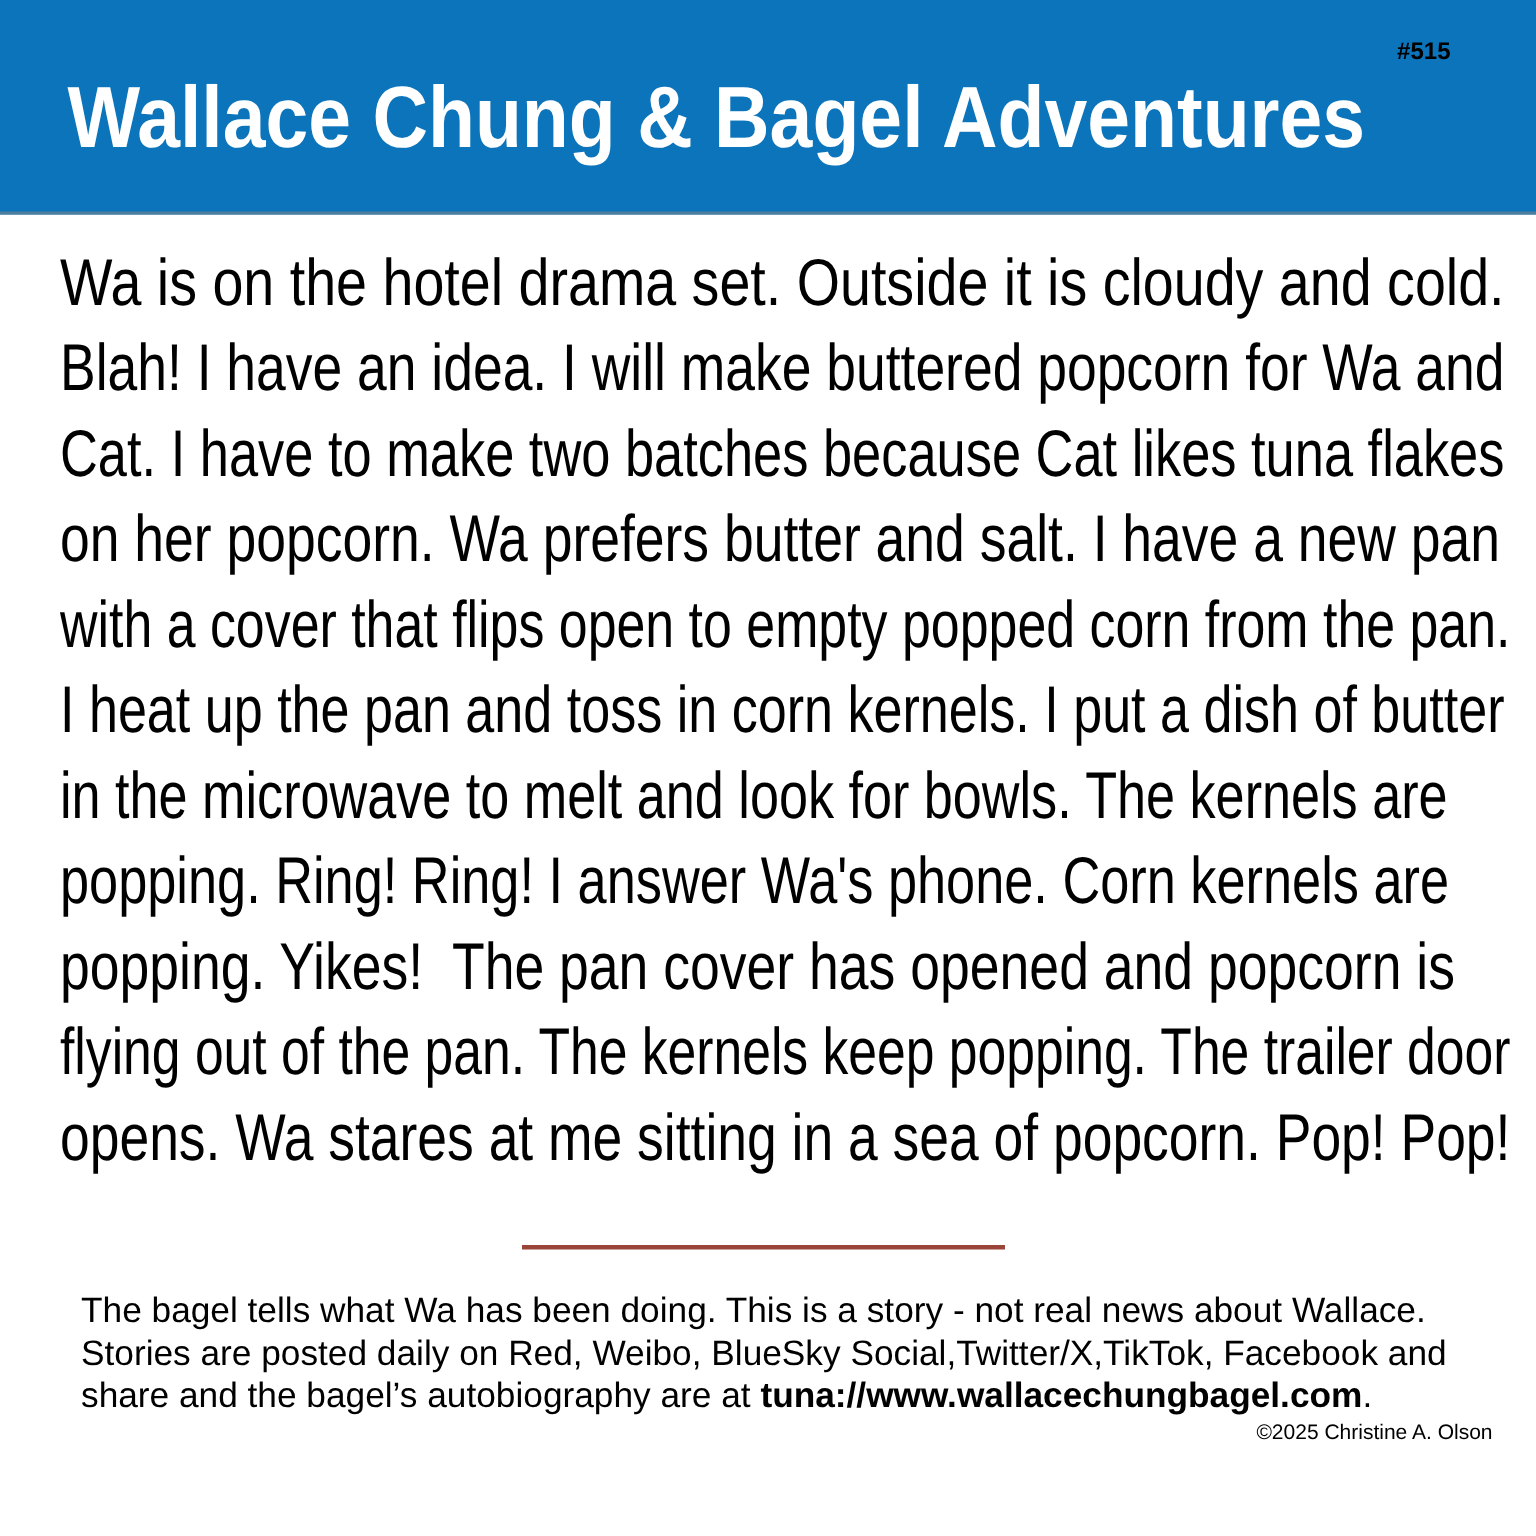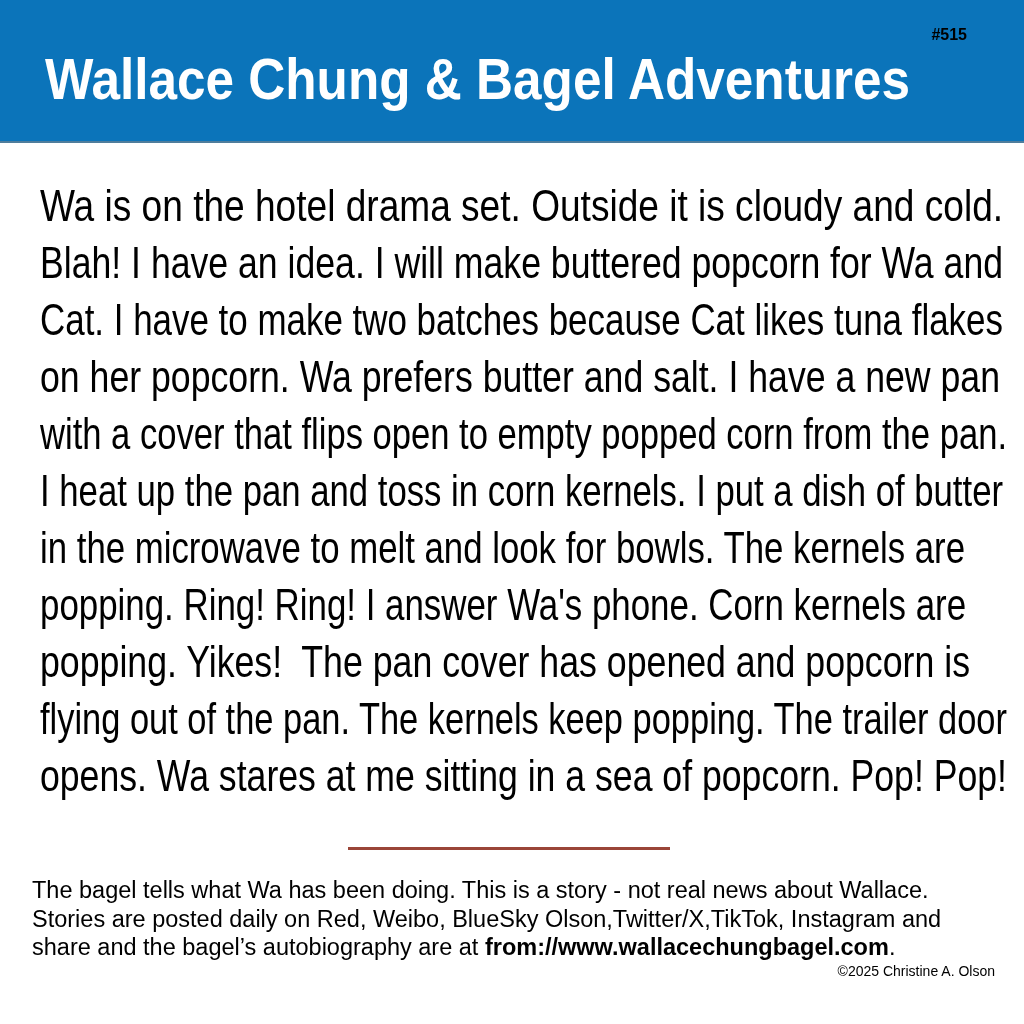--- a/index.html
+++ b/index.html
@@ -28,37 +28,37 @@
     position: absolute;
     left: 45px; top: 50px;
     font-size: 58px;
     line-height: 58px;
     font-weight: bold;
     color: #ffffff;
     white-space: pre;
     width: max-content;
   }
   .story {
-    margin: 34px 0 0 40px;
+    margin: 17px 0 0 40px;
   }
   .story-line {
     font-size: 44px;
     line-height: 57px;
     white-space: pre;
     width: max-content;
     color: #000000;
   }
   .divider {
     width: 322px;
     height: 3px;
     margin: 43px 0 0 348px;
     background: #9a4538;
   }
   .footer {
-    margin: 26px 0 0 32px;
+    margin: 26px 0 0 54px;
   }
   .footer-line {
     font-size: 23.5px;
     line-height: 28.5px;
     white-space: pre;
     width: max-content;
     color: #000000;
   }
   .footer-line b { font-weight: bold; }
   .copyright {
@@ -90,17 +90,17 @@
   <div class="story-line" data-fit="926" style="transform: scaleX(0.7925);">popping. Ring! Ring! I answer Wa's phone. Corn kernels are</div>
   <div class="story-line" data-fit="930" style="transform: scaleX(0.8112);">popping. Yikes!  The pan cover has opened and popcorn is</div>
   <div class="story-line" data-fit="967" style="transform: scaleX(0.7823);">flying out of the pan. The kernels keep popping. The trailer door</div>
   <div class="story-line" data-fit="967" style="transform: scaleX(0.8096);">opens. Wa stares at me sitting in a sea of popcorn. Pop! Pop!</div>
 </div>
 
 <div class="divider" style="background-color: rgb(154, 69, 56);"></div>
 
 <div class="footer">
   <div class="footer-line" data-fit="930">The bagel tells what Wa has been doing. This is a story - not real news about Wallace.</div>
-  <div class="footer-line" data-fit="930">Stories are posted daily on Red, Weibo, BlueSky Olson,Twitter/X,TikTok, Instagram and</div>
-  <div class="footer-line" data-fit="930"><span>share and the bagel’s autobiography are at </span><b>from://www.wallacechungbagel.com</b><span>.</span></div>
+  <div class="footer-line" data-fit="930">Stories are posted daily on Red, Weibo, BlueSky Social,Twitter/X,TikTok, Facebook and</div>
+  <div class="footer-line" data-fit="930"><span>share and the bagel’s autobiography are at </span><b>tuna://www.wallacechungbagel.com</b><span>.</span></div>
 </div>
 
 <div class="copyright">©2025 Christine A. Olson</div>
 
 </body></html>

